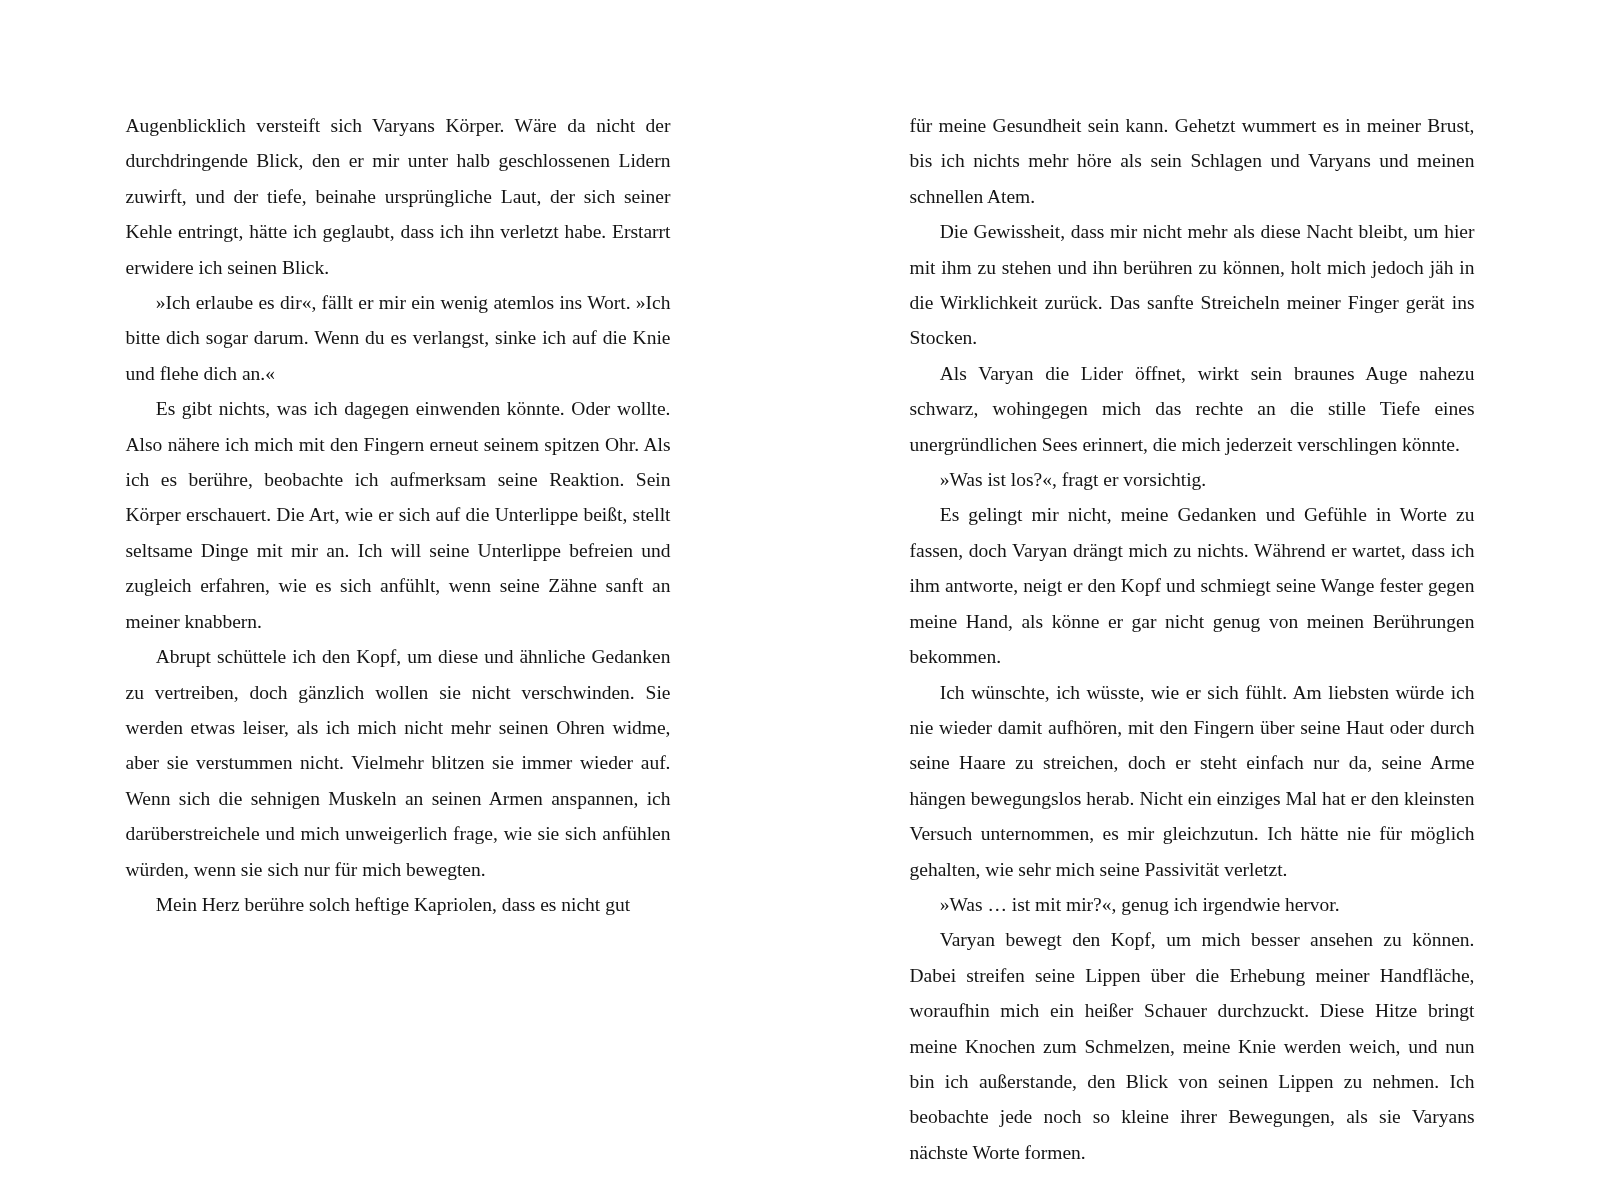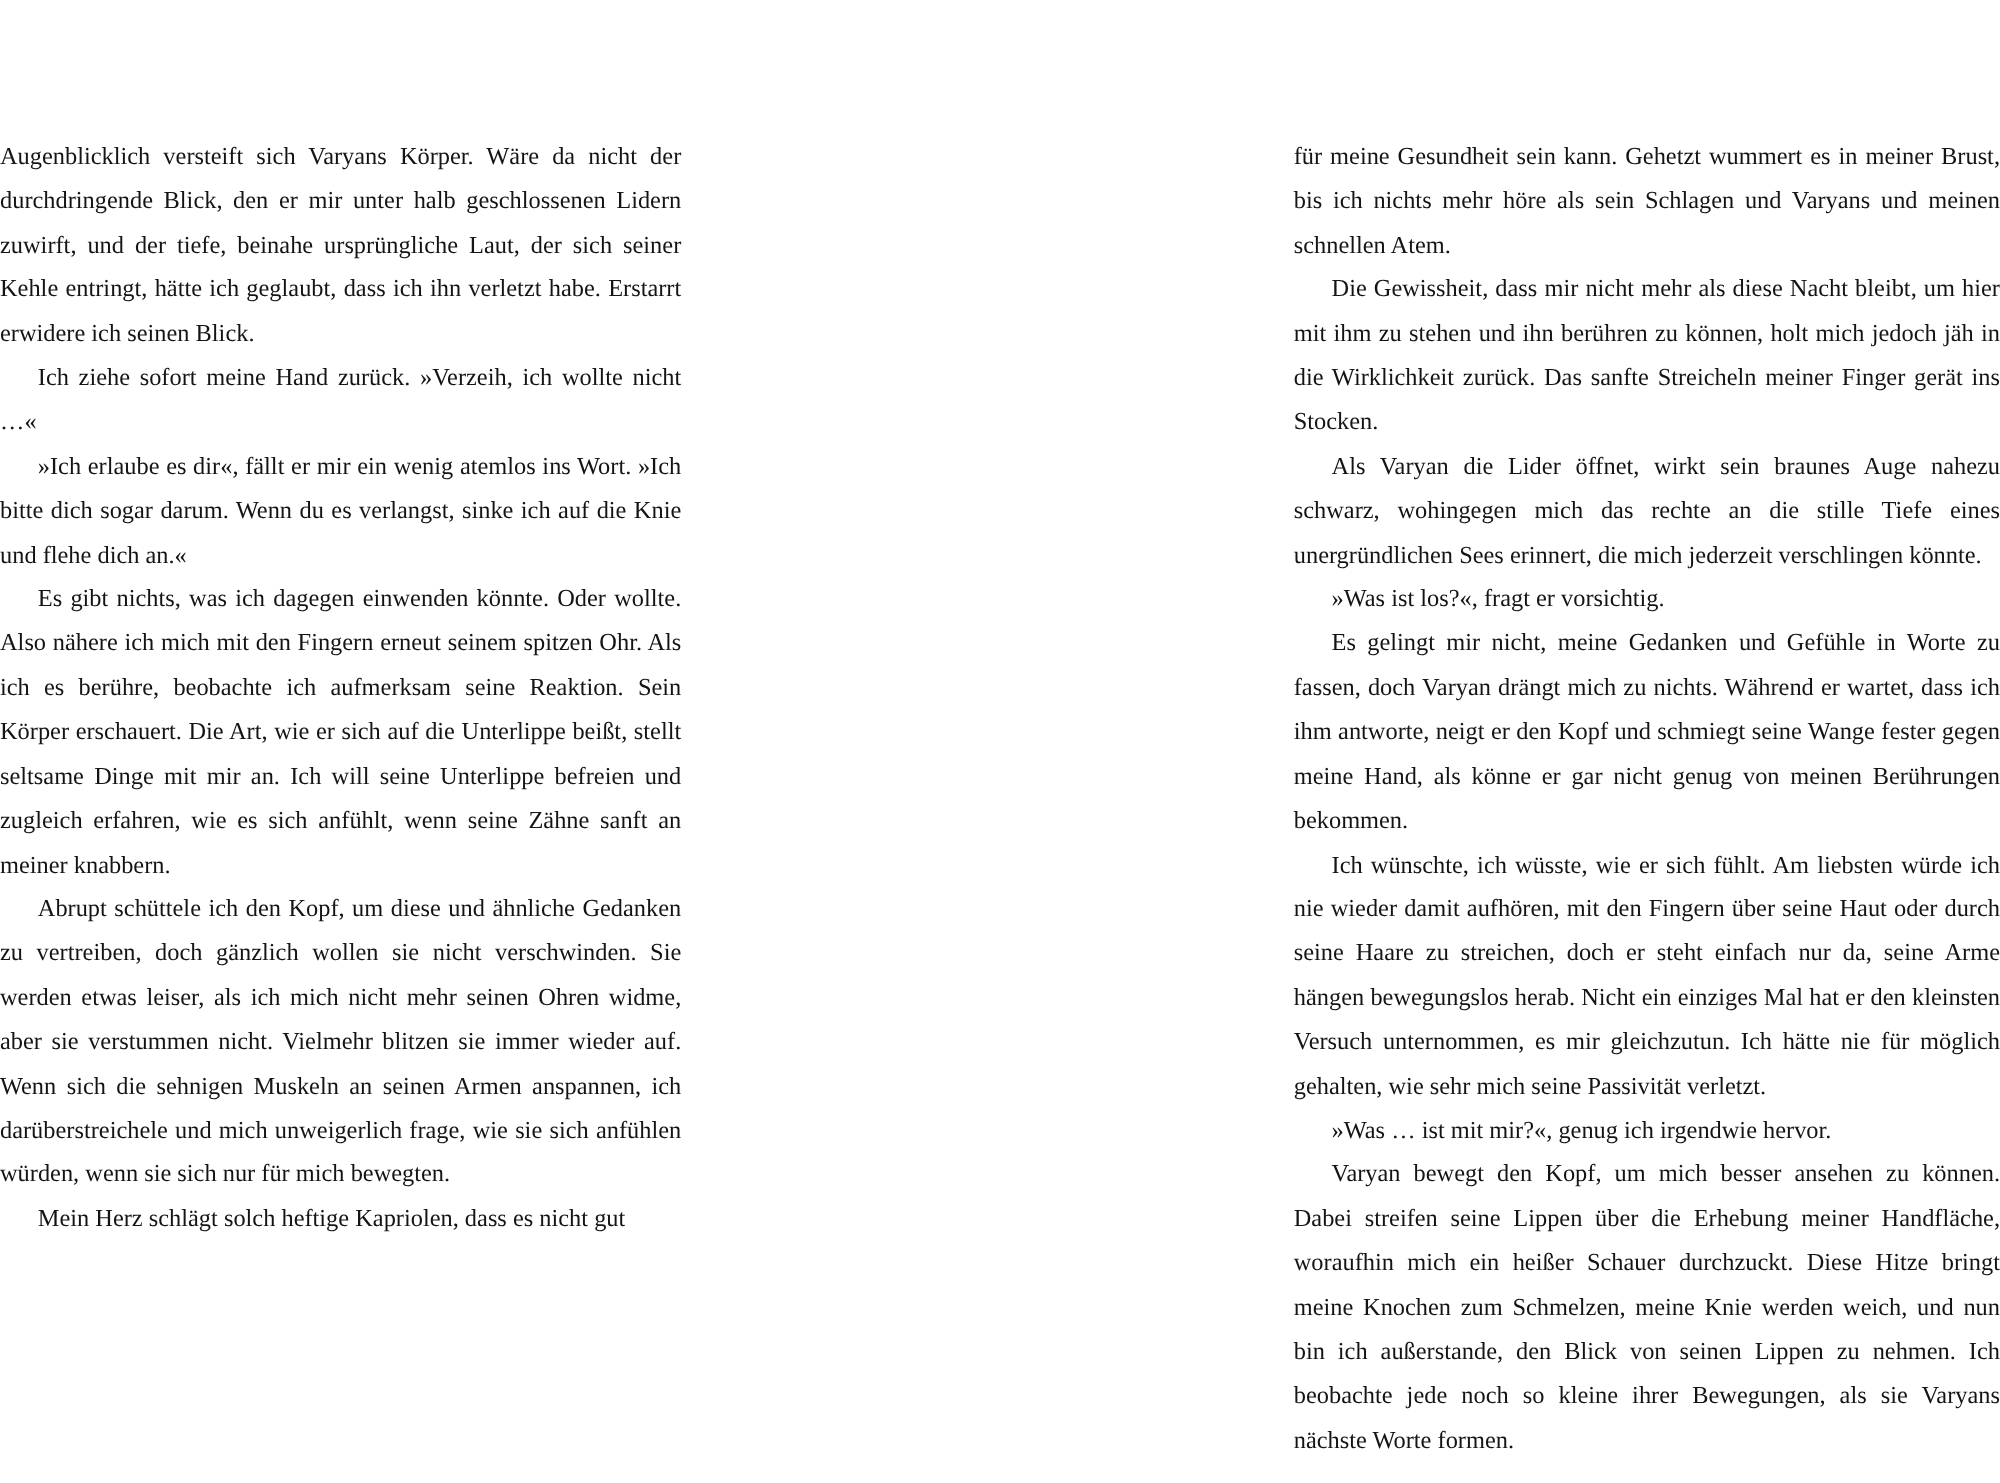--- a/index.html
+++ b/index.html
@@ -12,21 +12,21 @@
     height: 1186px;
     font-family: "Liberation Serif", serif;
     color: #111111;
     overflow: hidden;
   }
   .book-spread {
     position: relative;
     width: 1600px;
     height: 1186px;
     display: flex;
-    justify-content: space-between;
+    justify-content: center;
     box-sizing: border-box;
     padding-top: 108px;
   }
   .page {
     position: relative;
     box-sizing: border-box;
   }
   .page-left {
     width: 545px;
     margin-right: 215px;
@@ -52,25 +52,24 @@
   }
 </style>
 </head>
 <body>
 
 <div class="book-spread">
 
   <div class="page page-left">
     <div class="text-column">
       <p>Augenblicklich versteift sich Varyans Körper. Wäre da nicht der durchdringende Blick, den er mir unter halb geschlossenen Lidern zuwirft, und der tiefe, beinahe ursprüngliche Laut, der sich seiner Kehle entringt, hätte ich geglaubt, dass ich ihn verletzt habe. Erstarrt erwidere ich seinen Blick.</p>
-      <p class="indent">Ich ziehe sofort meine Hand zurück. »Verzeih, ich wollte nicht …«</p>
       <p class="indent">»Ich erlaube es dir«, fällt er mir ein wenig atemlos ins Wort. »Ich bitte dich sogar darum. Wenn du es verlangst, sinke ich auf die Knie und flehe dich an.«</p>
       <p class="indent">Es gibt nichts, was ich dagegen einwenden könnte. Oder wollte. Also nähere ich mich mit den Fingern erneut seinem spitzen Ohr. Als ich es berühre, beobachte ich aufmerksam seine Reaktion. Sein Körper erschauert. Die Art, wie er sich auf die Unterlippe beißt, stellt seltsame Dinge mit mir an. Ich will seine Unterlippe befreien und zugleich erfahren, wie es sich anfühlt, wenn seine Zähne sanft an meiner knabbern.</p>
       <p class="indent">Abrupt schüttele ich den Kopf, um diese und ähnliche Gedanken zu vertreiben, doch gänzlich wollen sie nicht verschwinden. Sie werden etwas leiser, als ich mich nicht mehr seinen Ohren widme, aber sie verstummen nicht. Vielmehr blitzen sie immer wieder auf. Wenn sich die sehnigen Muskeln an seinen Armen anspannen, ich darüberstreichele und mich unweigerlich frage, wie sie sich anfühlen würden, wenn sie sich nur für mich bewegten.</p>
-      <p class="indent">Mein Herz schlägt solch heftige Kapriolen, dass es nicht gut</p>
+      <p class="indent">Mein Herz berühre solch heftige Kapriolen, dass es nicht gut</p>
     </div>
 
   </div>
 
   <div class="page page-right">
     <div class="text-column">
       <p>für meine Gesundheit sein kann. Gehetzt wummert es in meiner Brust, bis ich nichts mehr höre als sein Schlagen und Varyans und meinen schnellen Atem.</p>
       <p class="indent">Die Gewissheit, dass mir nicht mehr als diese Nacht bleibt, um hier mit ihm zu stehen und ihn berühren zu können, holt mich jedoch jäh in die Wirklichkeit zurück. Das sanfte Streicheln meiner Finger gerät ins Stocken.</p>
       <p class="indent">Als Varyan die Lider öffnet, wirkt sein braunes Auge nahezu schwarz, wohingegen mich das rechte an die stille Tiefe eines unergründlichen Sees erinnert, die mich jederzeit verschlingen könnte.</p>
       <p class="indent">»Was ist los?«, fragt er vorsichtig.</p>

